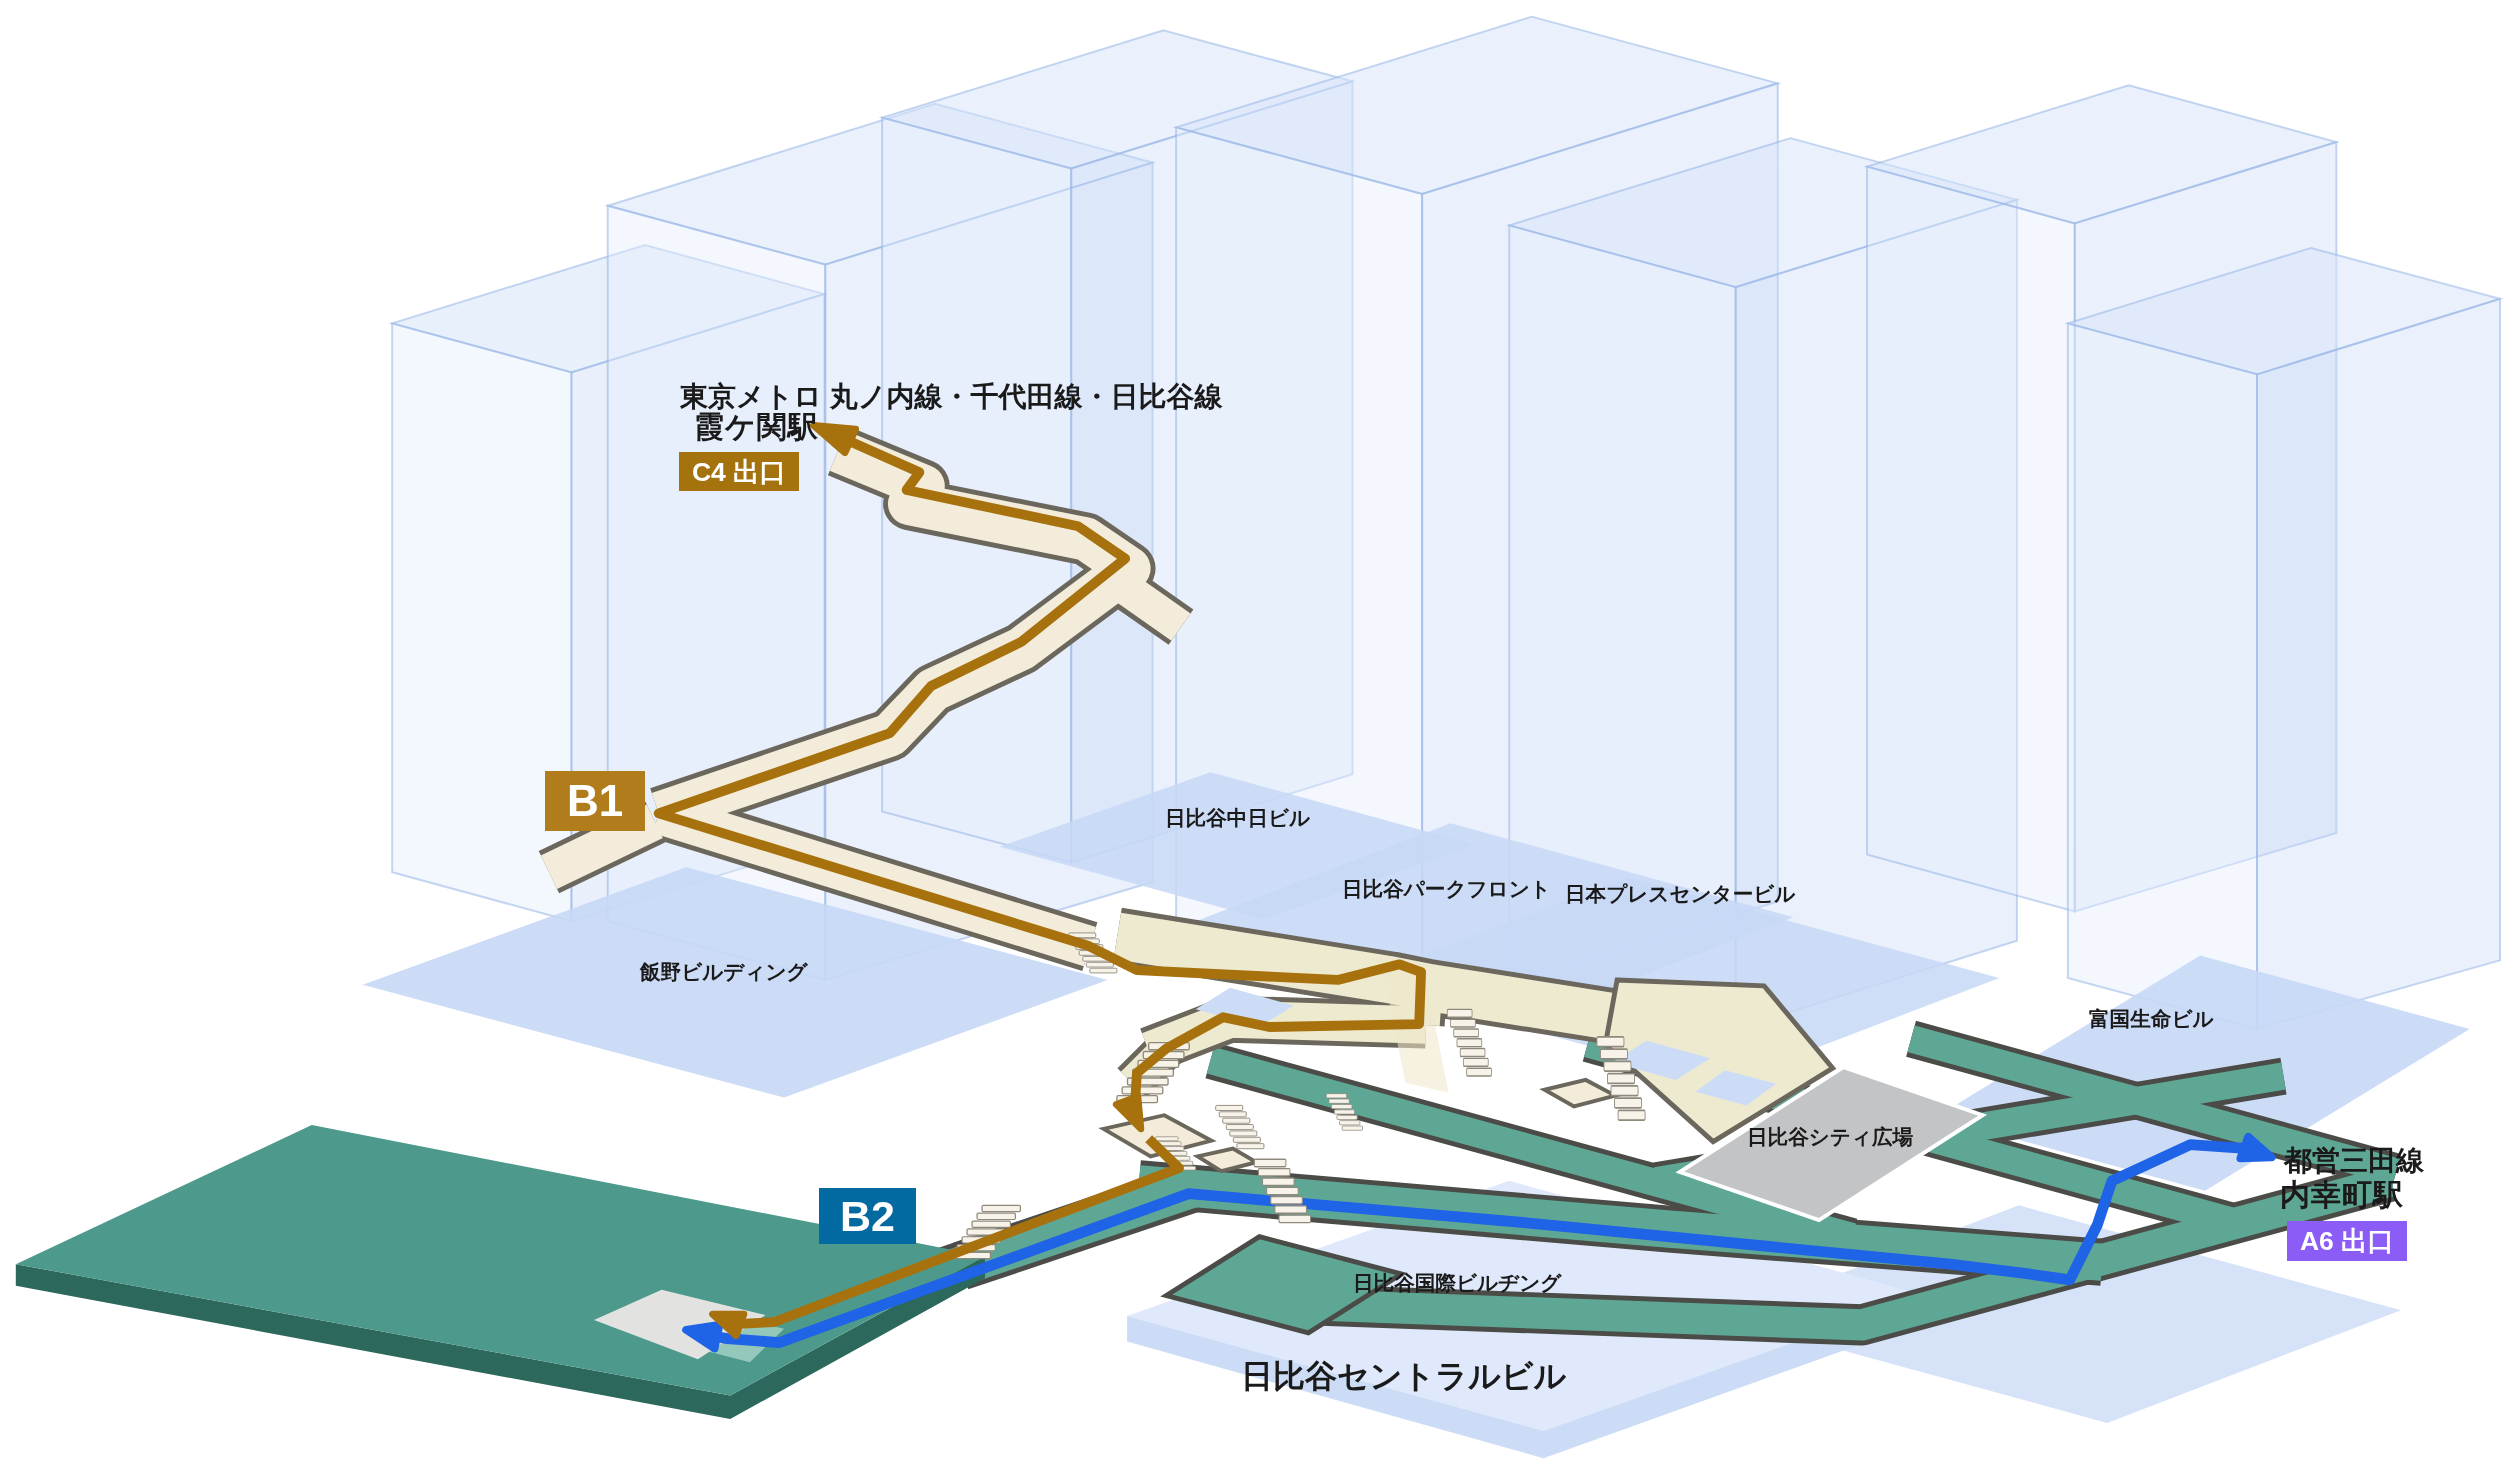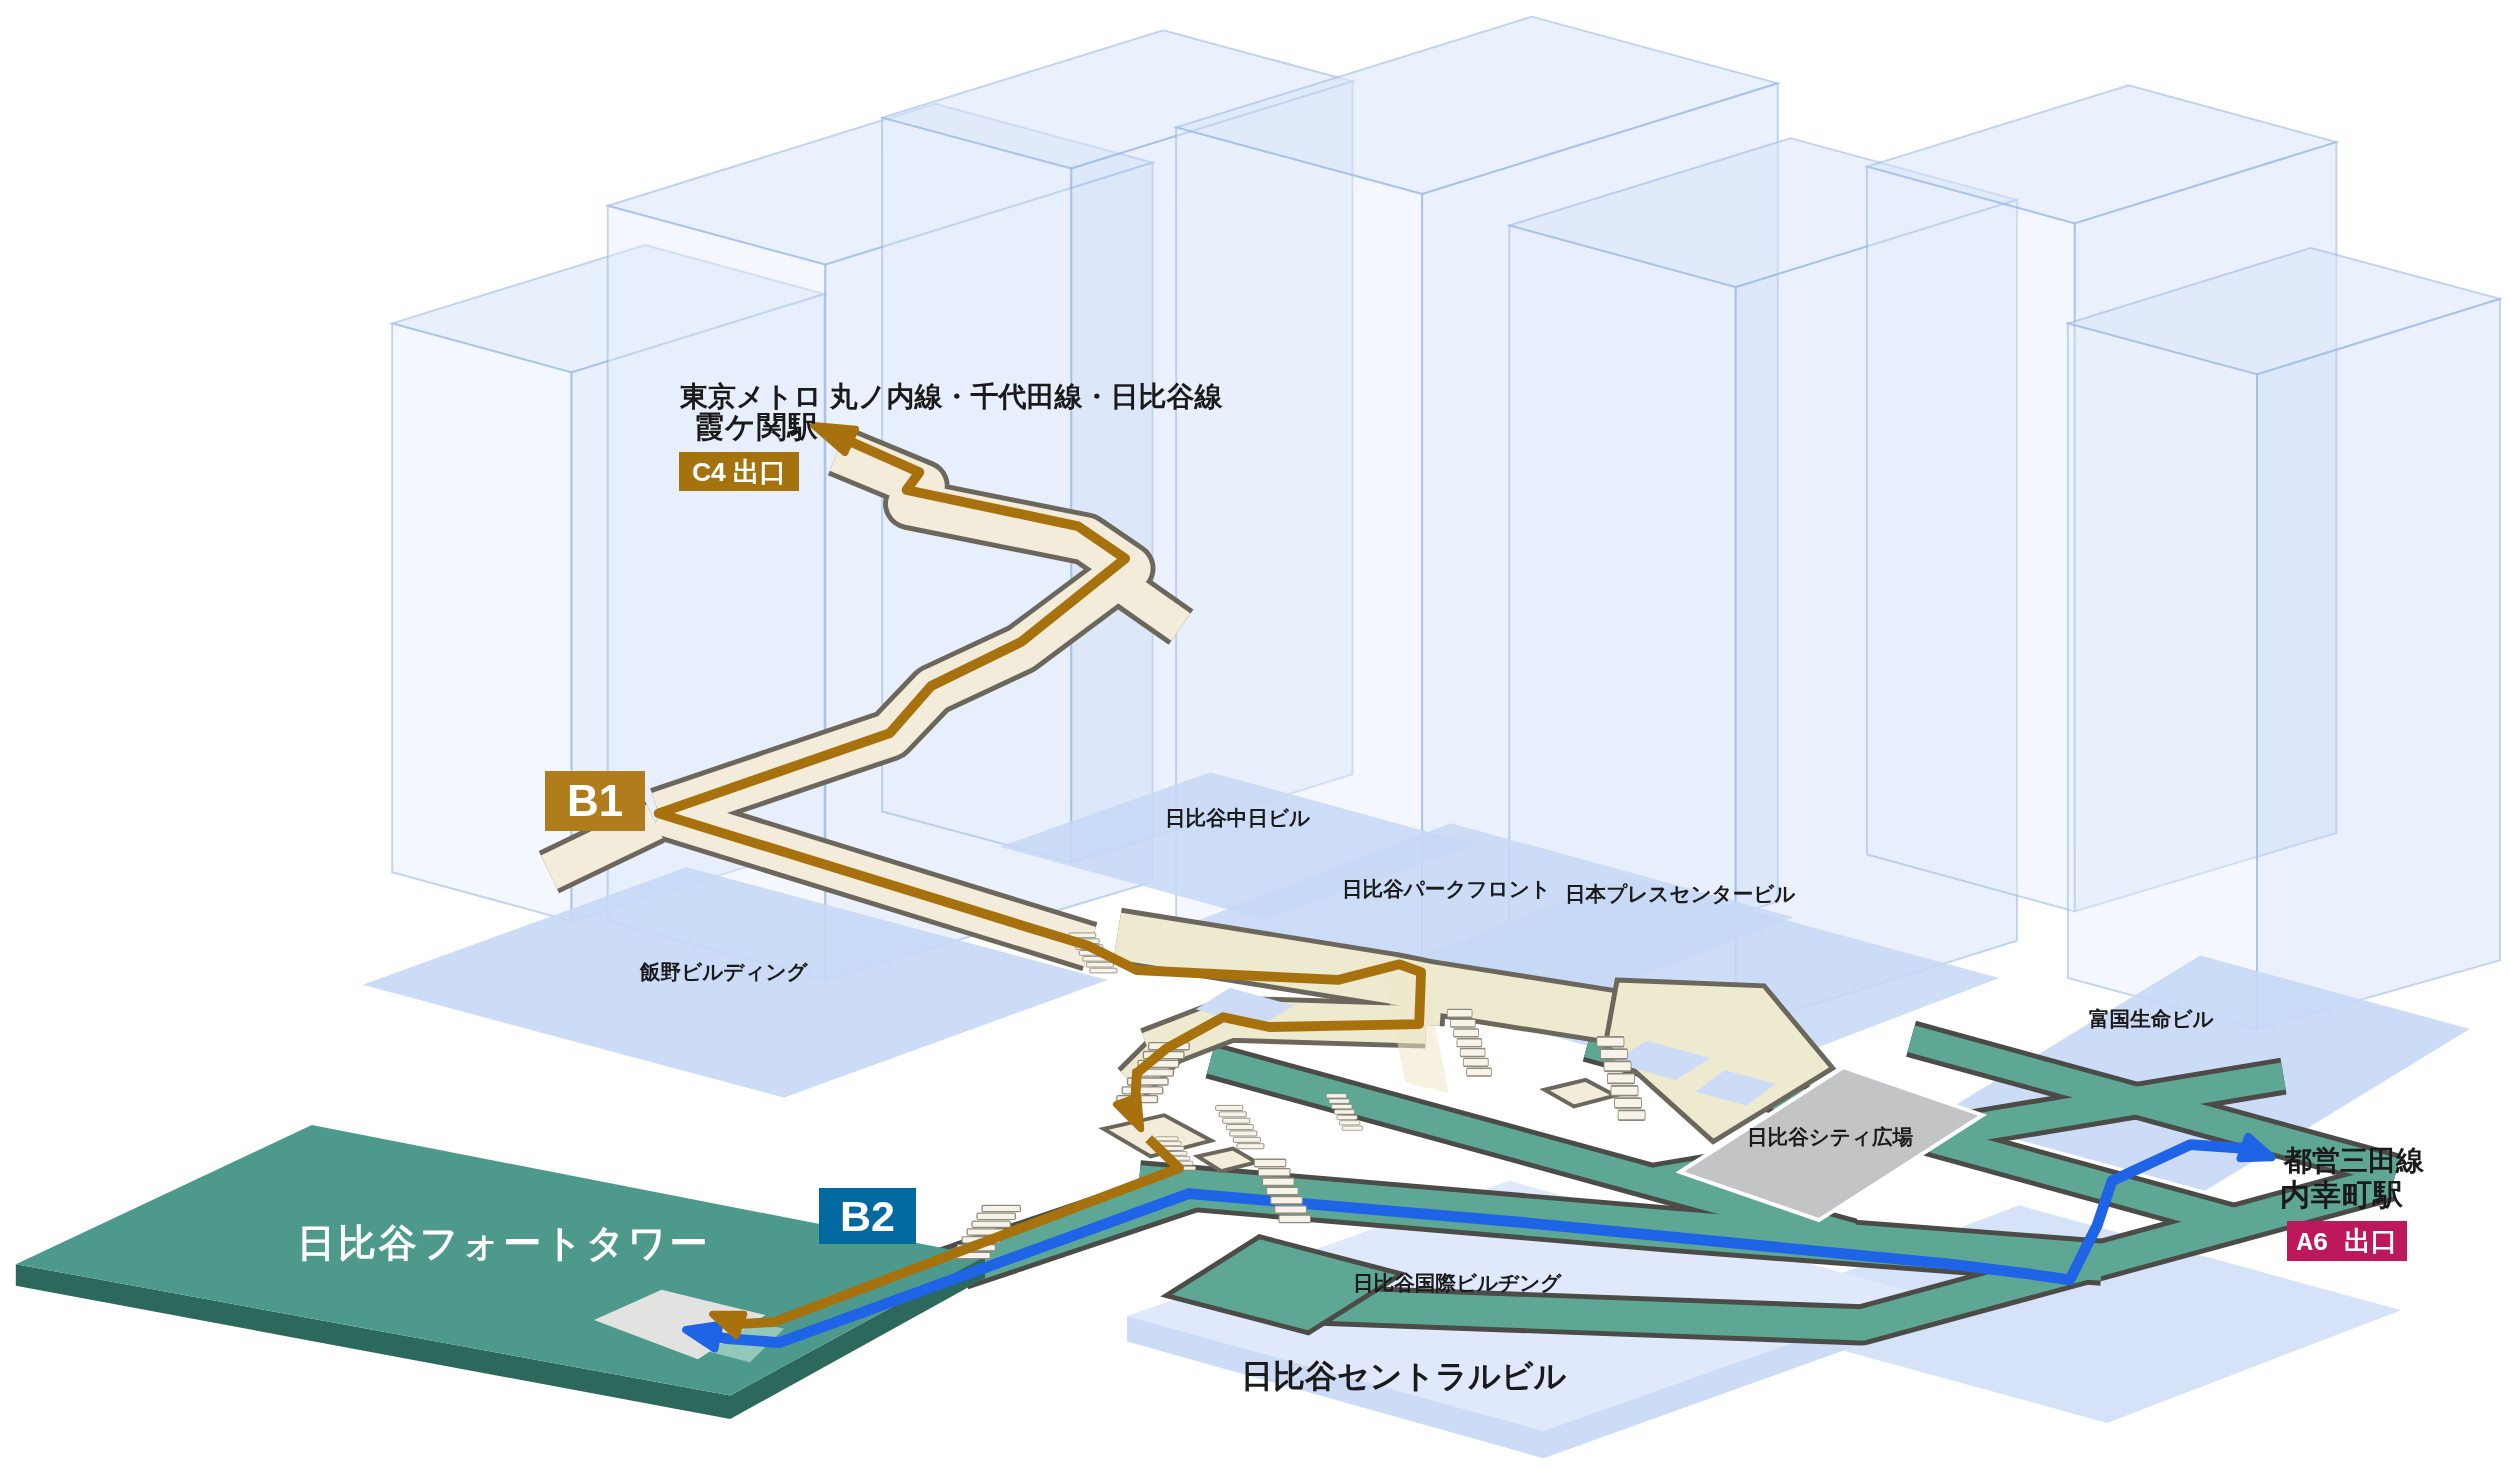--- a/index.html
+++ b/index.html
@@ -191,29 +191,28 @@
   </g>
 </svg>
 
 <div class="lbl lines" style="left:680px;top:381px;">東京メトロ 丸ノ内線・千代田線・日比谷線</div>
 <div class="lbl station" style="left:694px;top:410px;">霞ケ関駅</div>
 <div class="badge c4" style="background:#a5730e;">C4 出口</div>
 
 <div class="badge b1" style="background:#b07c1c;">B1</div>
 <div class="badge b2" style="background:#0369a1;margin-left:12px;">B2</div>
 
-<div class="lbl fort-label">日比谷フォートタワー</div>
 
 <div class="lbl small" style="left:1165px;top:806px;">日比谷中日ビル</div>
 <div class="lbl small" style="left:1342px;top:877px;">日比谷パークフロント</div>
 <div class="lbl small" style="left:1565px;top:882px;">日本プレスセンタービル</div>
 <div class="lbl small" style="left:640px;top:960px;">飯野ビルディング</div>
 <div class="lbl small" style="left:2089px;top:1007px;">富国生命ビル</div>
 <div class="lbl small" style="left:1747px;top:1125px;">日比谷シティ広場</div>
 <div class="lbl small" style="left:1353px;top:1271px;">日比谷国際ビルヂング</div>
 <div class="lbl central-label">日比谷セントラルビル</div>
 
 <div class="lbl lines" style="left:2284px;top:1145px;">都営三田線</div>
 <div class="lbl station" style="left:2280px;top:1178px;">内幸町駅</div>
-<div class="badge a6" style="background:#be185d;font-family:Liberation Mono, monospace;">A6 出口</div>
+<div class="badge a6" style="background:#8b5cf6;">A6 出口</div>
 
 </div>
 
 
 </body></html>

